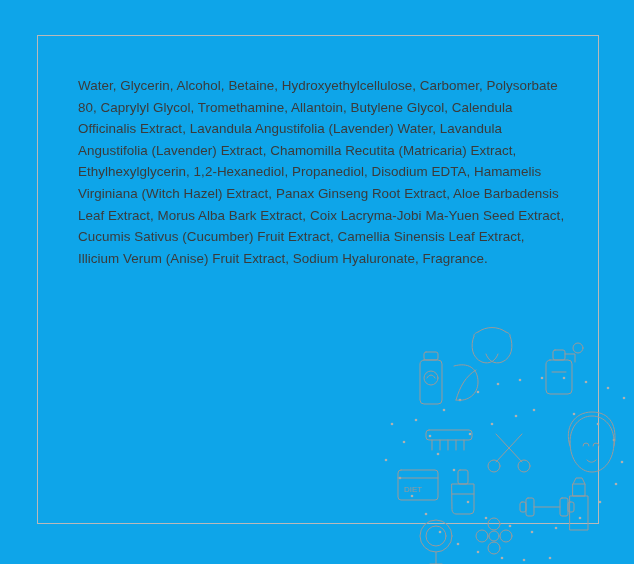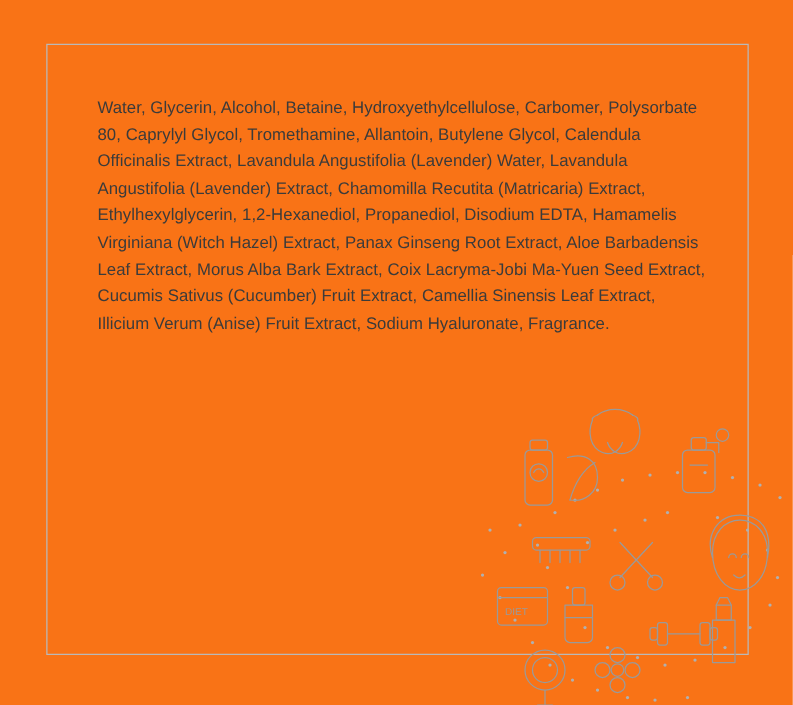--- a/index.html
+++ b/index.html
@@ -13,21 +13,21 @@
     font-family: "Liberation Sans", sans-serif;
     overflow: hidden;
     position: relative;
   }
   #page {
     position: absolute;
     left: 0;
     top: 0;
     width: 634px;
     height: 564px;
-    background: #f97316;
+    background: #0ea5e9;
   }
   
   #frame {
     position: absolute;
     left: 37px;
     top: 35px;
     width: 562px;
     height: 489px;
     border: 1px solid #b9b9b9;
     box-sizing: border-box;

